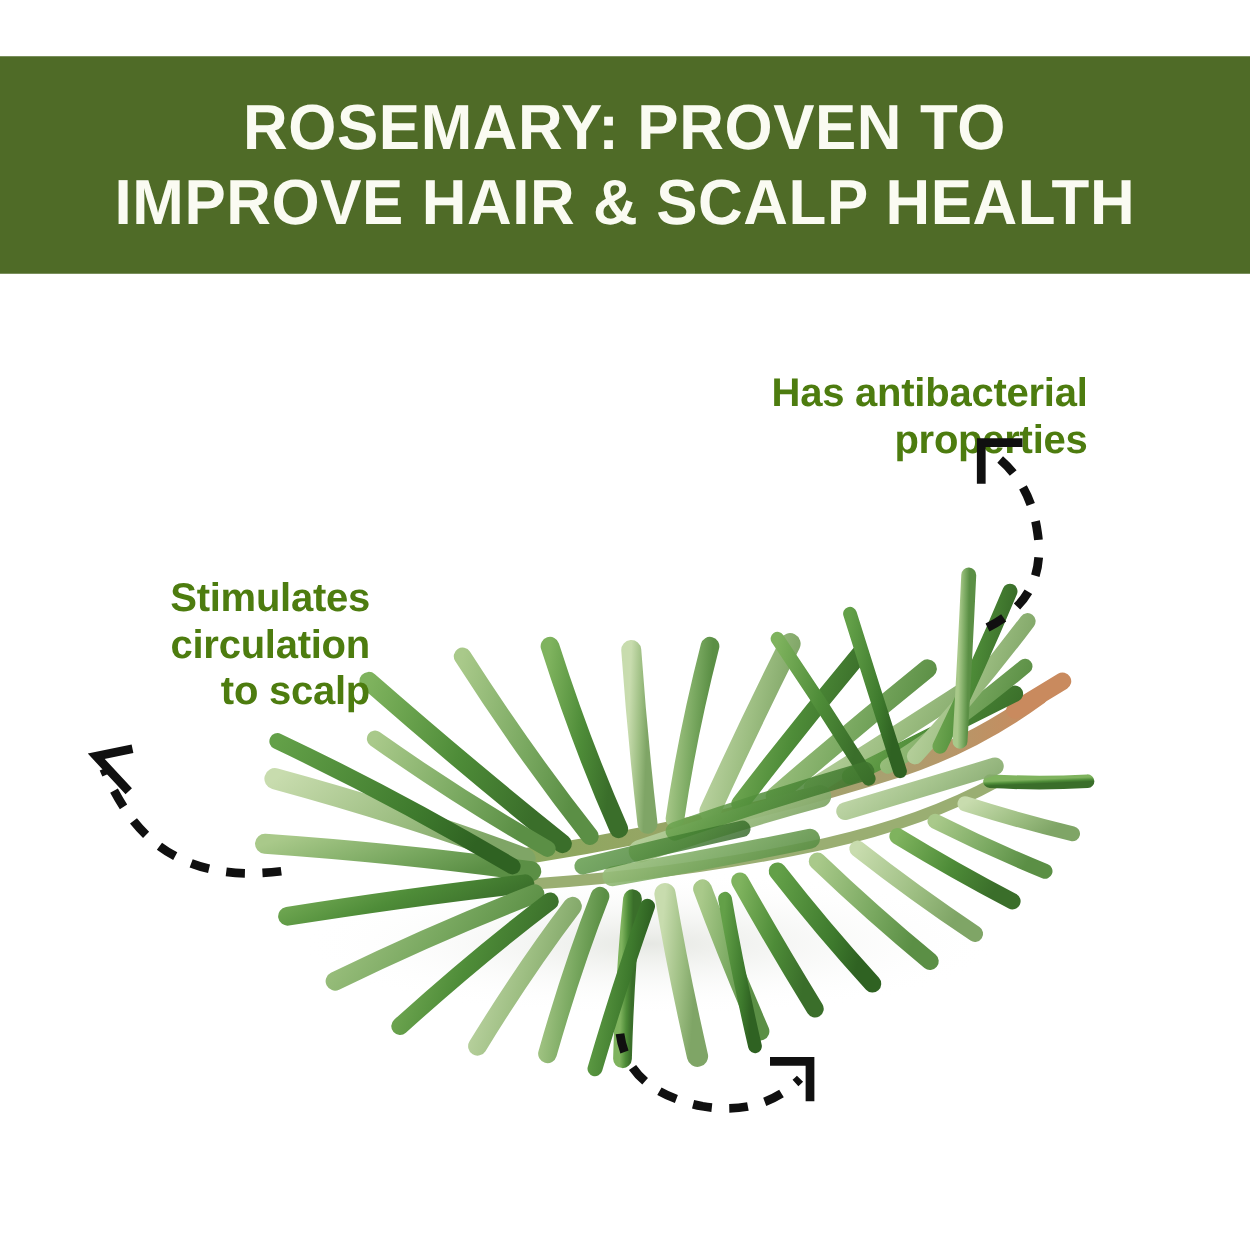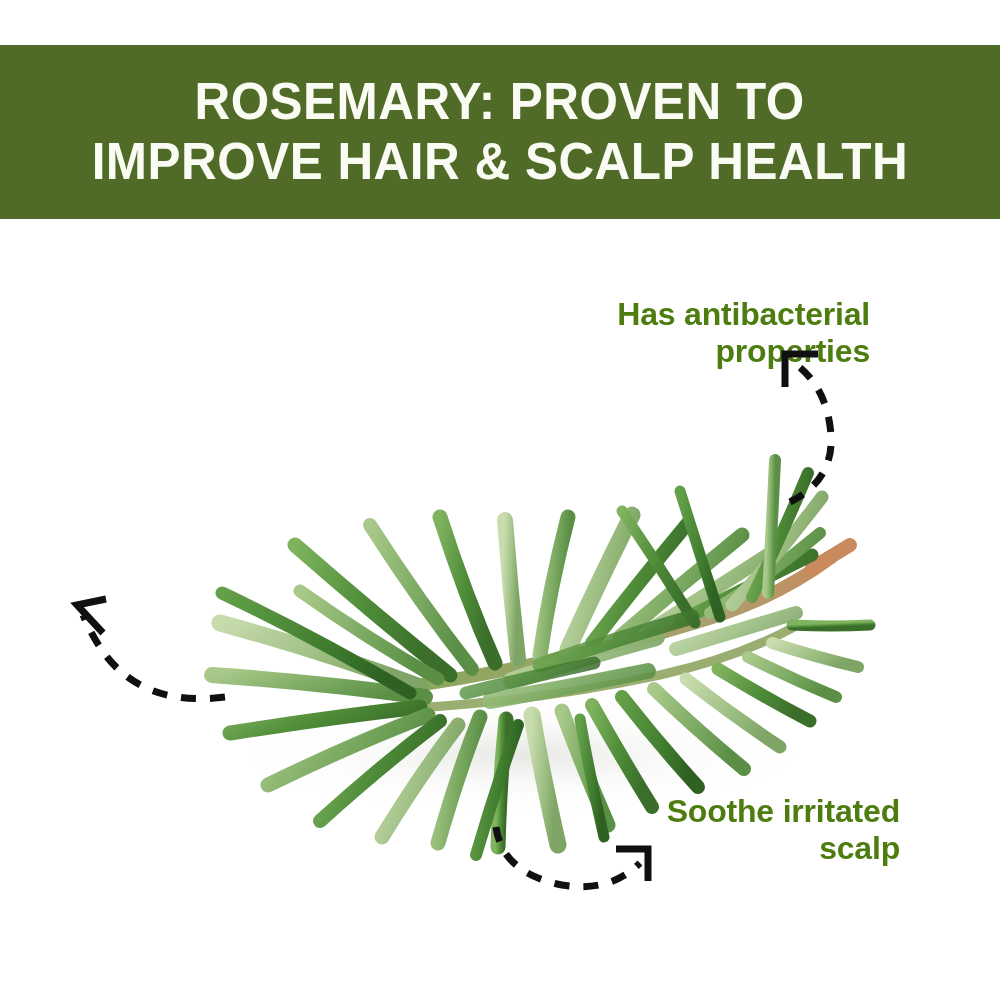--- a/index.html
+++ b/index.html
@@ -212,27 +212,28 @@
   </svg>
 
   <div class="callout" id="callout-antibacterial">Has antibacterial
 properties</div>
 
   <svg class="arrow-svg" id="arrow-antibacterial" width="160" height="200" xmlns="http://www.w3.org/2000/svg">
     <path class="dash-path" d="M 30 172 Q 78 148 70 96 Q 64 52 30 30"></path>
     <path class="arrow-head" d="M 58 24 L 25 24 L 25 57"></path>
   </svg>
 
+  <div class="callout" id="callout-circulation">Stimulates
+circulation
+to scalp</div>
 
   <svg class="arrow-svg" id="arrow-circulation" width="190" height="140" xmlns="http://www.w3.org/2000/svg">
     <path class="dash-path" d="M 170 112 Q 92 122 52 72 Q 38 54 28 30"></path>
     <path class="arrow-head" d="M 48 48 L 22 20 L 51 14"></path>
   </svg>
 
-  <div class="callout" id="callout-soothe">Soothe irritated
-scalp</div>
 
   <svg class="arrow-svg" id="arrow-soothe" width="200" height="110" xmlns="http://www.w3.org/2000/svg">
     <path class="dash-path" d="M 26 22 Q 32 68 92 80 Q 140 88 170 58"></path>
     <path class="arrow-head" d="M 146 44 L 178 44 L 178 76"></path>
   </svg>
 
 </div>
 
 </body></html>

